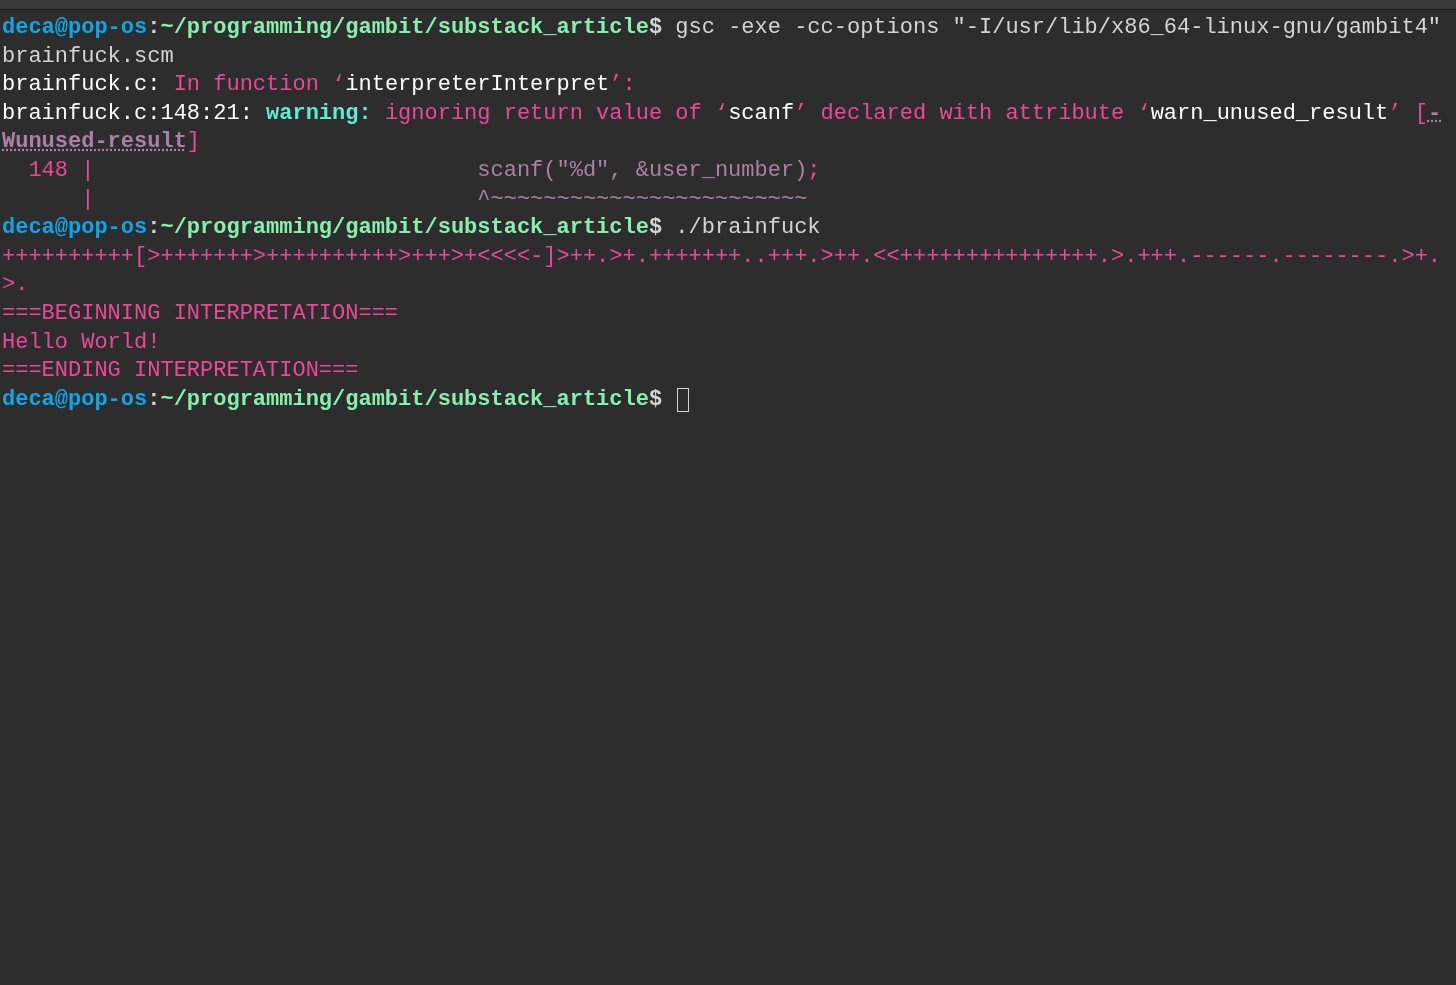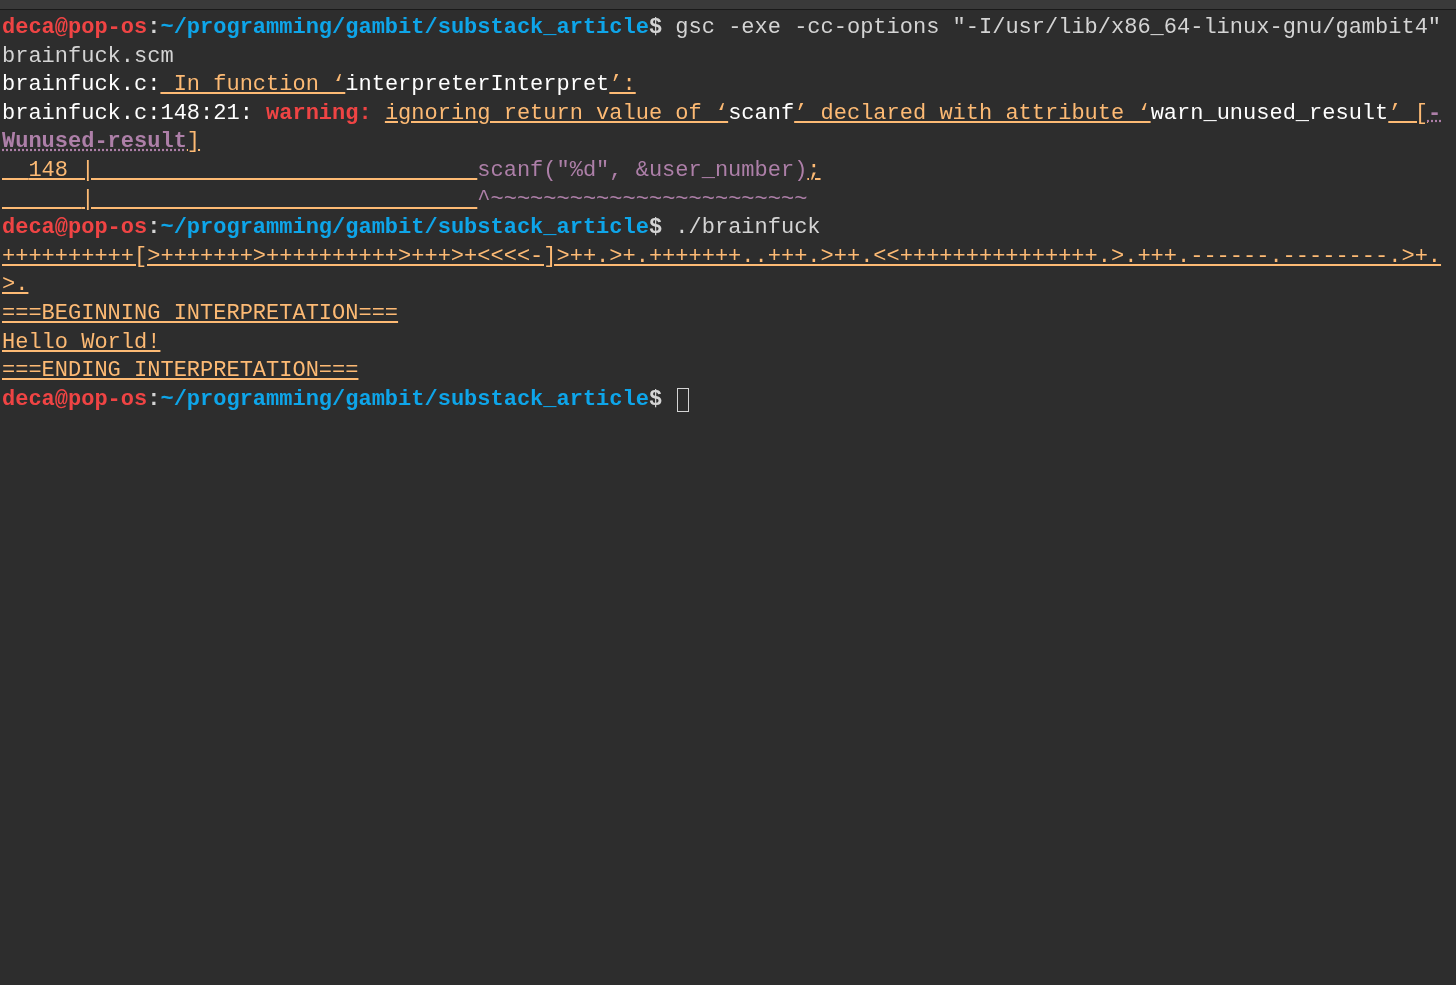--- a/index.html
+++ b/index.html
@@ -23,48 +23,47 @@
       height: 10px;
       background: #3a3a3a;
       border-bottom: 1px solid #1a1a1a;
     }
     .terminal {
       padding: 4px 2px;
       white-space: pre-wrap;
       word-break: break-all;
     }
     .prompt-user {
-      color: #ef4444;
+      color: #0ea5e9;
       font-weight: bold;
     }
     .prompt-colon {
       color: #d4d4d4;
       font-weight: bold;
     }
     .prompt-path {
-      color: #0ea5e9;
+      color: #86efac;
       font-weight: bold;
     }
     .prompt-dollar {
       color: #d4d4d4;
       font-weight: bold;
     }
     .cmd {
       color: #d4d4d4;
     }
     .bold-white {
       color: #ffffff;
       font-weight: normal;
     }
     .plain {
-      color: #fdba74;
-      text-decoration: underline;
+      color: #ec4899;
     }
     .warning {
-      color: #ef4444;
+      color: #5eead4;
       font-weight: bold;
     }
     .flag {
       color: #ad7fa8;
       font-weight: bold;
     }
     .code-highlight {
       color: #ad7fa8;
     }
     .caret-line {

